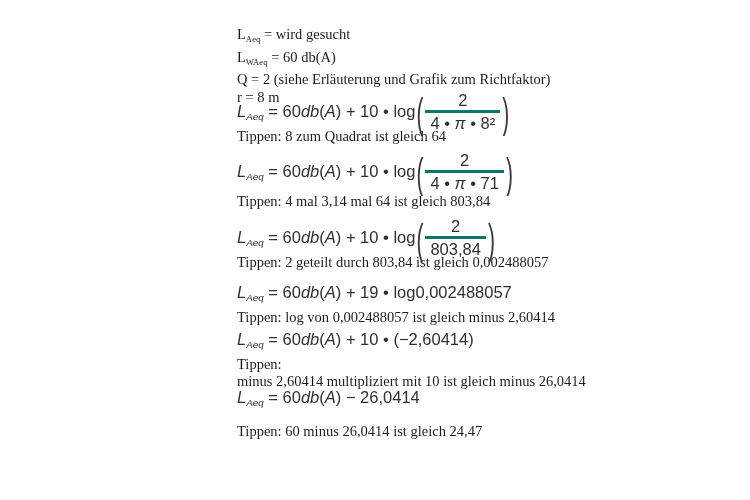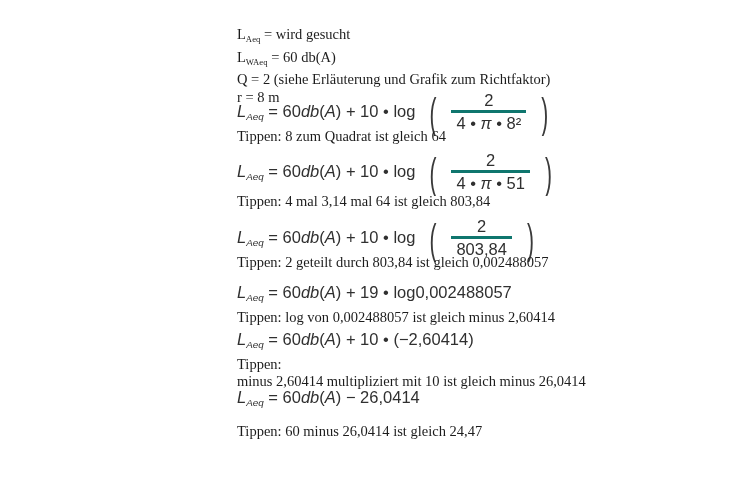--- a/index.html
+++ b/index.html
@@ -22,21 +22,20 @@
     margin: 0;
     white-space: nowrap;
   }
 
   
   .formula {
     font-family: "Liberation Sans", sans-serif;
     font-size: 16.5px;
     color: #303030;
     white-space: nowrap;
-    gap: 13px;
   }
   .formula.withfrac { display: flex; align-items: center; }
   .formula.simple { line-height: 22px; }
 
   .it { font-style: italic; }
   .sb { font-size: 0.6em; vertical-align: -0.35em; }
 
   .frac {
     display: inline-flex;
     flex-direction: column;
@@ -83,21 +82,21 @@
     <span class="bigp">)</span>
   </div>
 
   <p class="blk serif" style="top:128px">Tippen: 8 zum Quadrat ist gleich 64</p>
 
   <div class="blk formula withfrac" style="top:151px">
     <span><span class="it">L</span><span class="it sb">Aeq</span><span> = 60</span><span class="it">db</span><span>(</span><span class="it">A</span><span>) + 10 • log</span></span>
     <span class="bigp">(</span>
     <span class="frac">
       <span class="num">2</span>
-      <span class="den"><span>4 • </span><span class="it">π</span><span> • 51</span></span>
+      <span class="den"><span>4 • </span><span class="it">π</span><span> • 71</span></span>
     </span>
     <span class="bigp">)</span>
   </div>
 
   <p class="blk serif" style="top:193px">Tippen: 4 mal 3,14 mal 64 ist gleich 803,84</p>
 
   <div class="blk formula withfrac" style="top:217px">
     <span><span class="it">L</span><span class="it sb">Aeq</span><span> = 60</span><span class="it">db</span><span>(</span><span class="it">A</span><span>) + 10 • log</span></span>
     <span class="bigp">(</span>
     <span class="frac">

